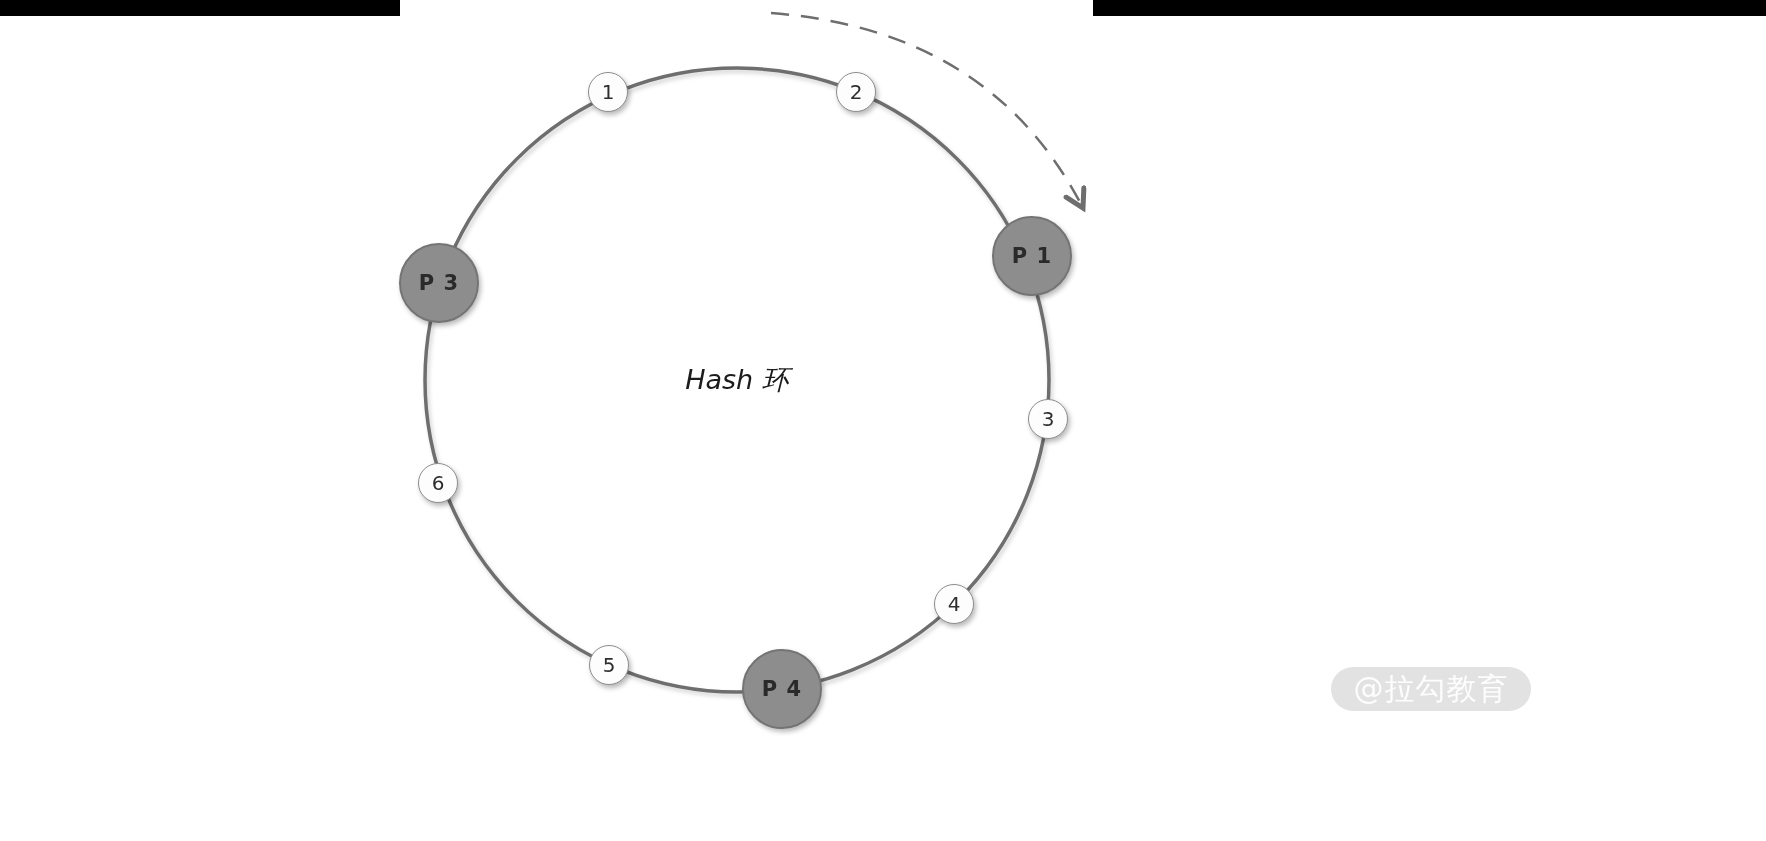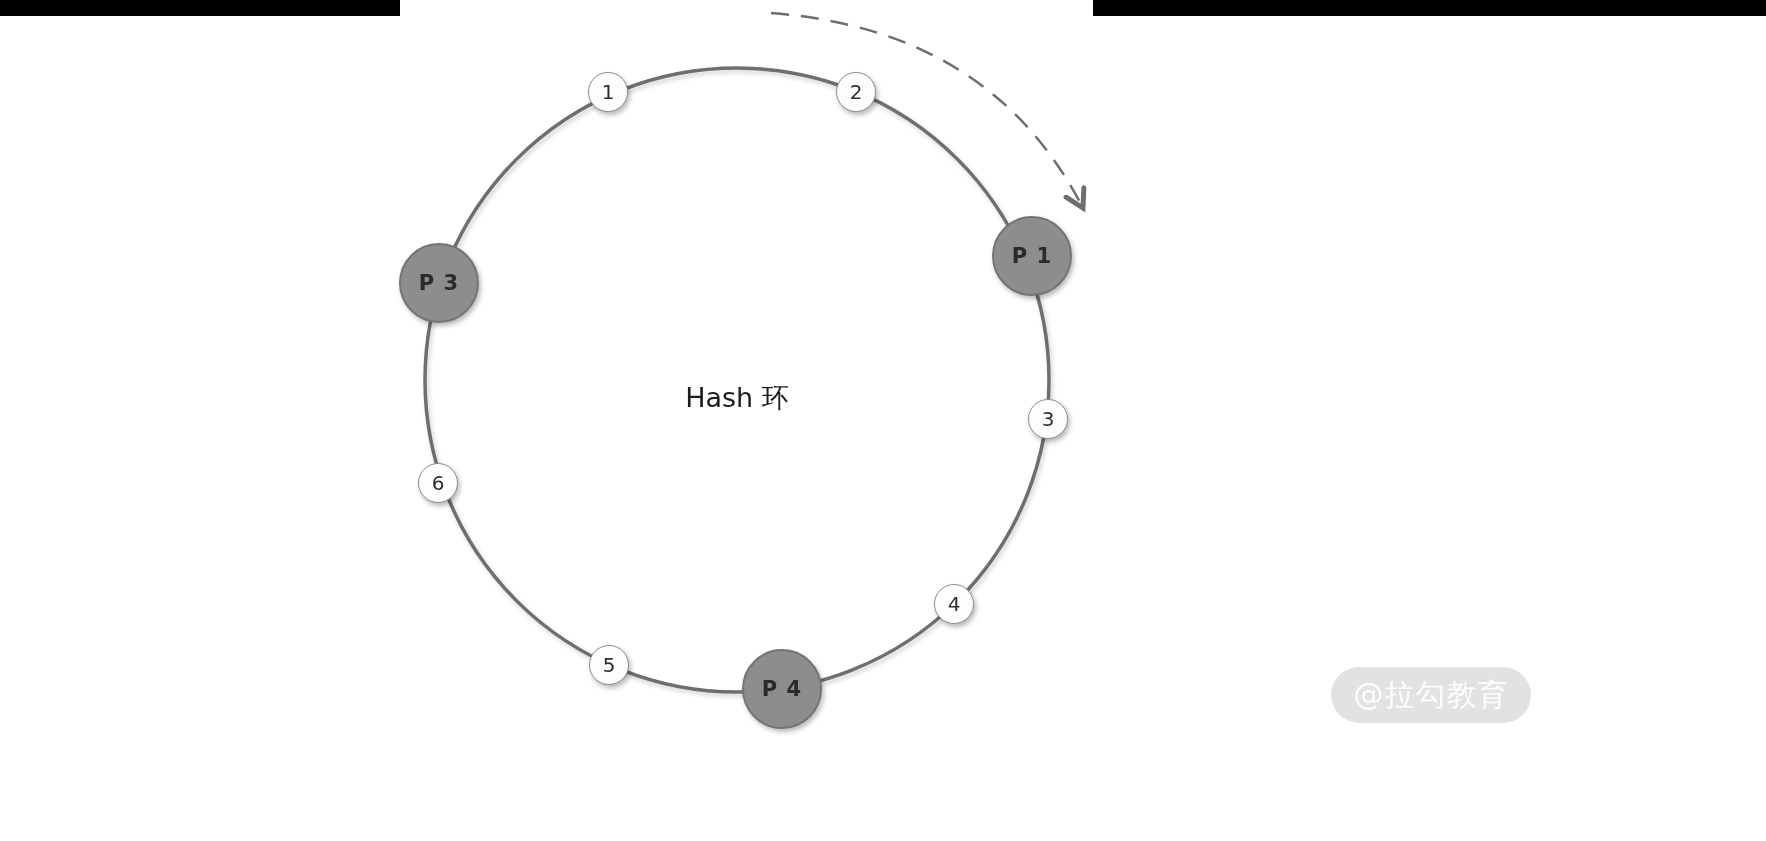--- a/index.html
+++ b/index.html
@@ -42,31 +42,32 @@
     border-width: 2px;
     font-size: 21px;
     font-weight: bold;
     color: #2a2a2a;
     letter-spacing: 1px;
     text-align: right;
   }
 
   .center-title {
     position: absolute;
-    left: 737px; top: 398px;
+    left: 737px; top: 380px;
     transform: translate(-50%, -50%);
     font-size: 27px;
     color: #1c1c1c;
     white-space: nowrap;
+    font-style: italic;
   }
 
   .watermark {
     position: absolute;
     left: 1331px; top: 667px;
-    width: 200px; height: 56px;
+    width: 200px; height: 44px;
     border-radius: 28px;
     background: rgba(203, 203, 203, 0.55);
     display: flex;
     align-items: center;
     justify-content: center;
     font-size: 30px;
     color: rgba(255, 255, 255, 0.92);
     letter-spacing: 1px;
   }
 </style>

